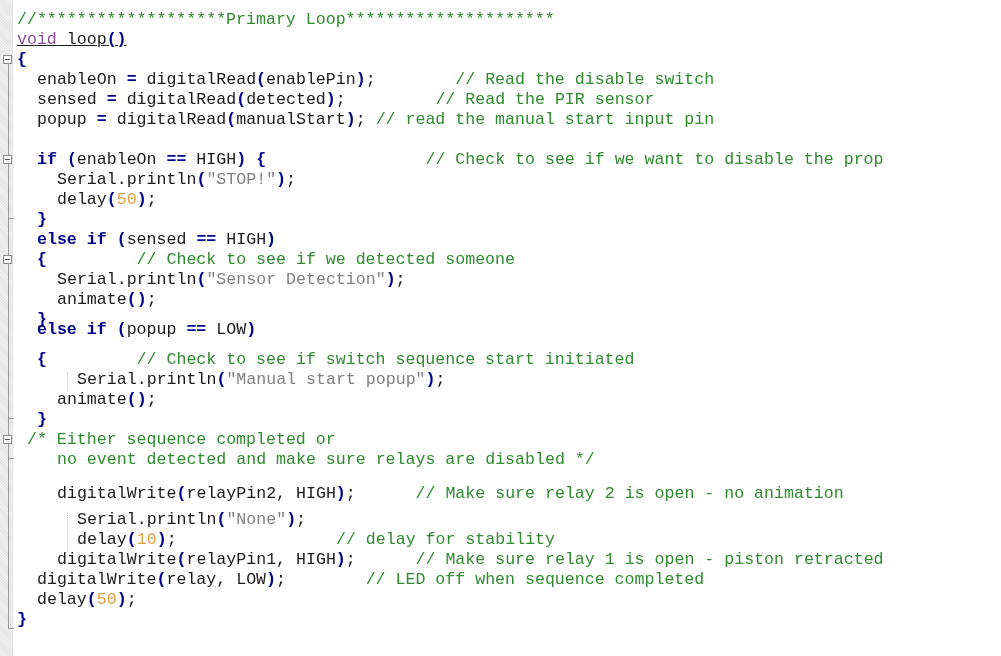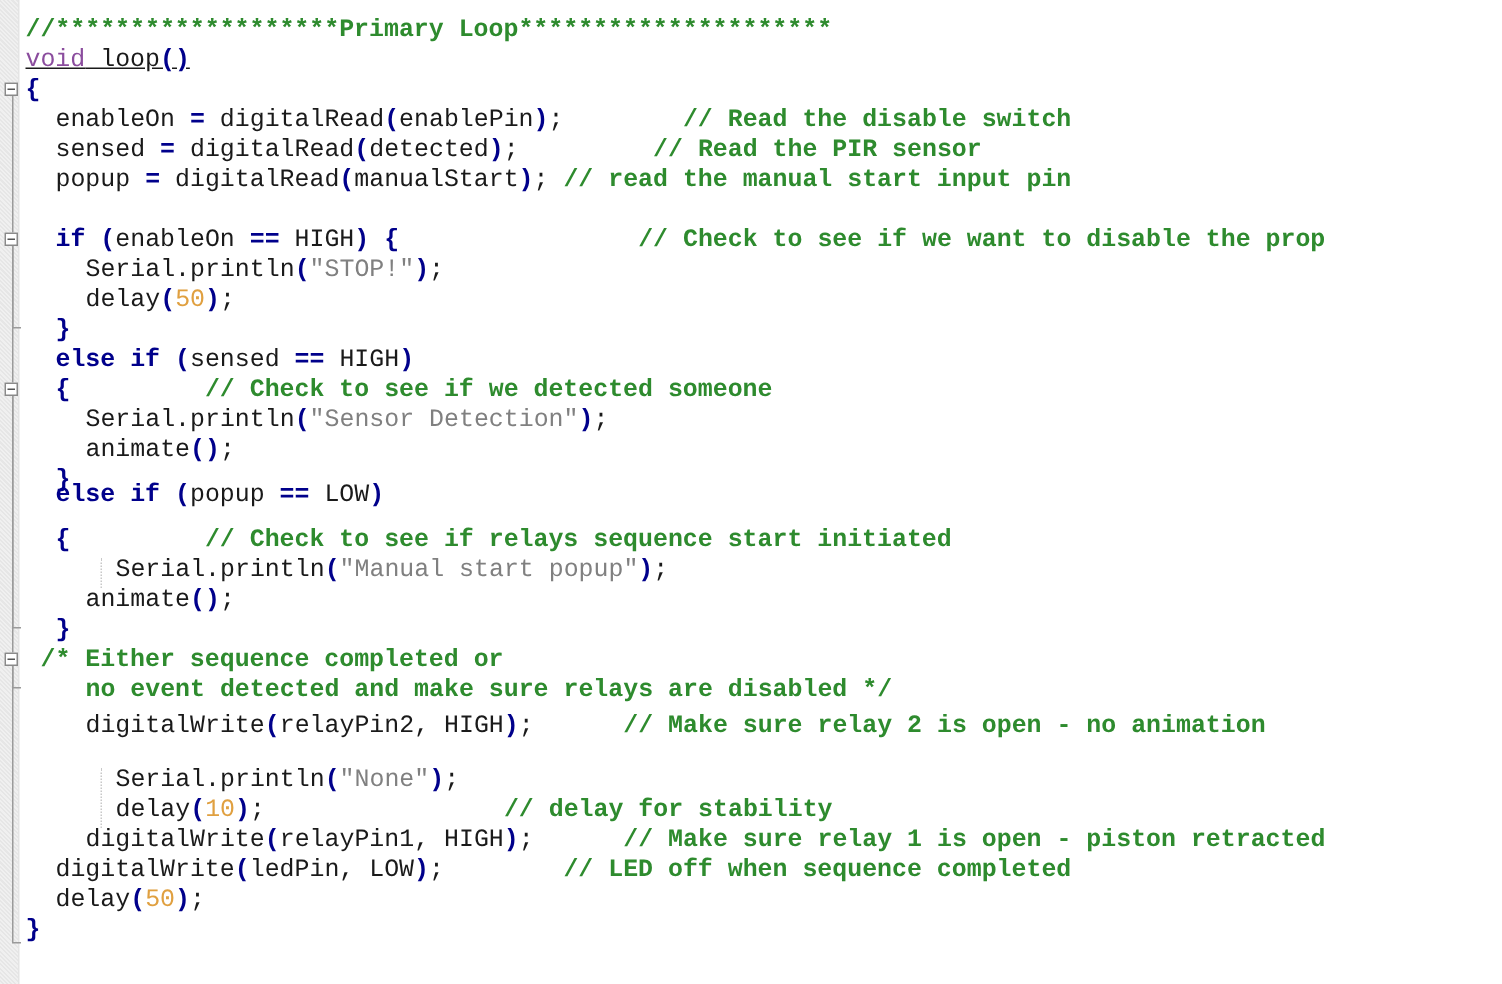--- a/index.html
+++ b/index.html
@@ -19,21 +19,21 @@
     position: absolute; left: 3px; width: 9px; height: 9px; box-sizing: border-box;
     border: 1px solid #8a8a8a; background: #fff;
   }
   .fold-box::after { content: ""; position: absolute; left: 1px; top: 3px; width: 5px; height: 1px; background: #555; }
   .guide { position: absolute; width: 0; border-left: 1px dotted #c8c8c8; }
   .line {
     position: absolute; height: 20px; line-height: 20px; white-space: pre; color: #1a1a1a;
   }
   .kw { color: #00008b; font-weight: bold; }
   .type { color: #8b4d9e; }
-  .cm { color: #2e8b2e; font-weight: bold; }
+  .cm { color: #2e8b2e; }
   .str { color: #808080; }
   .num { color: #e0a040; }
   .op { color: #00008b; font-weight: bold; }
   .txt { color: #1a1a1a; }
 </style>
 </head>
 <body>
 
 <div class="gutter"></div>
 <div id="folds">
@@ -64,26 +64,26 @@
     <div class="line" style="top: 150px; left: 37px;"><span class="kw">if</span><span class="txt"> </span><span class="op">(</span><span class="txt">enableOn </span><span class="op">==</span><span class="txt"> HIGH</span><span class="op">)</span><span class="txt"> </span><span class="op">{</span><span class="txt">                </span><span class="cm">// Check to see if we want to disable the prop</span></div>
     <div class="line" style="top: 170px; left: 57px;"><span class="txt">Serial.println</span><span class="op">(</span><span class="str">"STOP!"</span><span class="op">)</span><span class="txt">;</span></div>
     <div class="line" style="top: 190px; left: 57px;"><span class="txt">delay</span><span class="op">(</span><span class="num">50</span><span class="op">)</span><span class="txt">;</span></div>
     <div class="line" style="top: 210px; left: 37px;"><span class="op">}</span></div>
     <div class="line" style="top: 230px; left: 37px;"><span class="kw">else if</span><span class="txt"> </span><span class="op">(</span><span class="txt">sensed </span><span class="op">==</span><span class="txt"> HIGH</span><span class="op">)</span></div>
     <div class="line" style="top: 250px; left: 37px;"><span class="op">{</span><span class="txt">         </span><span class="cm">// Check to see if we detected someone</span></div>
     <div class="line" style="top: 270px; left: 57px;"><span class="txt">Serial.println</span><span class="op">(</span><span class="str">"Sensor Detection"</span><span class="op">)</span><span class="txt">;</span></div>
     <div class="line" style="top: 290px; left: 57px;"><span class="txt">animate</span><span class="op">()</span><span class="txt">;</span></div>
     <div class="line" style="top: 310px; left: 37px;"><span class="op">}</span></div>
     <div class="line" style="top: 320px; left: 37px;"><span class="kw">else if</span><span class="txt"> </span><span class="op">(</span><span class="txt">popup </span><span class="op">==</span><span class="txt"> LOW</span><span class="op">)</span></div>
-    <div class="line" style="top: 350px; left: 37px;"><span class="op">{</span><span class="txt">         </span><span class="cm">// Check to see if relays sequence start initiated</span></div>
+    <div class="line" style="top: 350px; left: 37px;"><span class="op">{</span><span class="txt">         </span><span class="cm">// Check to see if switch sequence start initiated</span></div>
     <div class="line" style="top: 370px; left: 77px;"><span class="txt">Serial.println</span><span class="op">(</span><span class="str">"Manual start popup"</span><span class="op">)</span><span class="txt">;</span></div>
     <div class="line" style="top: 390px; left: 57px;"><span class="txt">animate</span><span class="op">()</span><span class="txt">;</span></div>
     <div class="line" style="top: 410px; left: 37px;"><span class="op">}</span></div>
     <div class="line" style="top: 430px; left: 27px;"><span class="cm">/* Either sequence completed or</span></div>
     <div class="line" style="top: 450px; left: 57px;"><span class="cm">no event detected and make sure relays are disabled */</span></div>
-    <div class="line" style="top: 474px; left: 57px;"><span class="txt">digitalWrite</span><span class="op">(</span><span class="txt">relayPin2, HIGH</span><span class="op">)</span><span class="txt">;      </span><span class="cm">// Make sure relay 2 is open - no animation</span></div>
+    <div class="line" style="top: 484px; left: 57px;"><span class="txt">digitalWrite</span><span class="op">(</span><span class="txt">relayPin2, HIGH</span><span class="op">)</span><span class="txt">;      </span><span class="cm">// Make sure relay 2 is open - no animation</span></div>
     <div class="line" style="top: 510px; left: 77px;"><span class="txt">Serial.println</span><span class="op">(</span><span class="str">"None"</span><span class="op">)</span><span class="txt">;</span></div>
     <div class="line" style="top: 530px; left: 77px;"><span class="txt">delay</span><span class="op">(</span><span class="num">10</span><span class="op">)</span><span class="txt">;</span><span class="txt">                </span><span class="cm">// delay for stability</span></div>
     <div class="line" style="top: 550px; left: 57px;"><span class="txt">digitalWrite</span><span class="op">(</span><span class="txt">relayPin1, HIGH</span><span class="op">)</span><span class="txt">;      </span><span class="cm">// Make sure relay 1 is open - piston retracted</span></div>
-    <div class="line" style="top: 570px; left: 37px;"><span class="txt">digitalWrite</span><span class="op">(</span><span class="txt">ledPin, LOW</span><span class="op">)</span><span class="txt">;        </span><span class="cm">// LED off when sequence completed</span></div>
+    <div class="line" style="top: 570px; left: 37px;"><span class="txt">digitalWrite</span><span class="op">(</span><span class="txt">relay, LOW</span><span class="op">)</span><span class="txt">;        </span><span class="cm">// LED off when sequence completed</span></div>
     <div class="line" style="top: 590px; left: 37px;"><span class="txt">delay</span><span class="op">(</span><span class="num">50</span><span class="op">)</span><span class="txt">;</span></div>
     <div class="line" style="top: 610px; left: 17px;"><span class="op">}</span></div>
   </div>
 
 </body></html>

